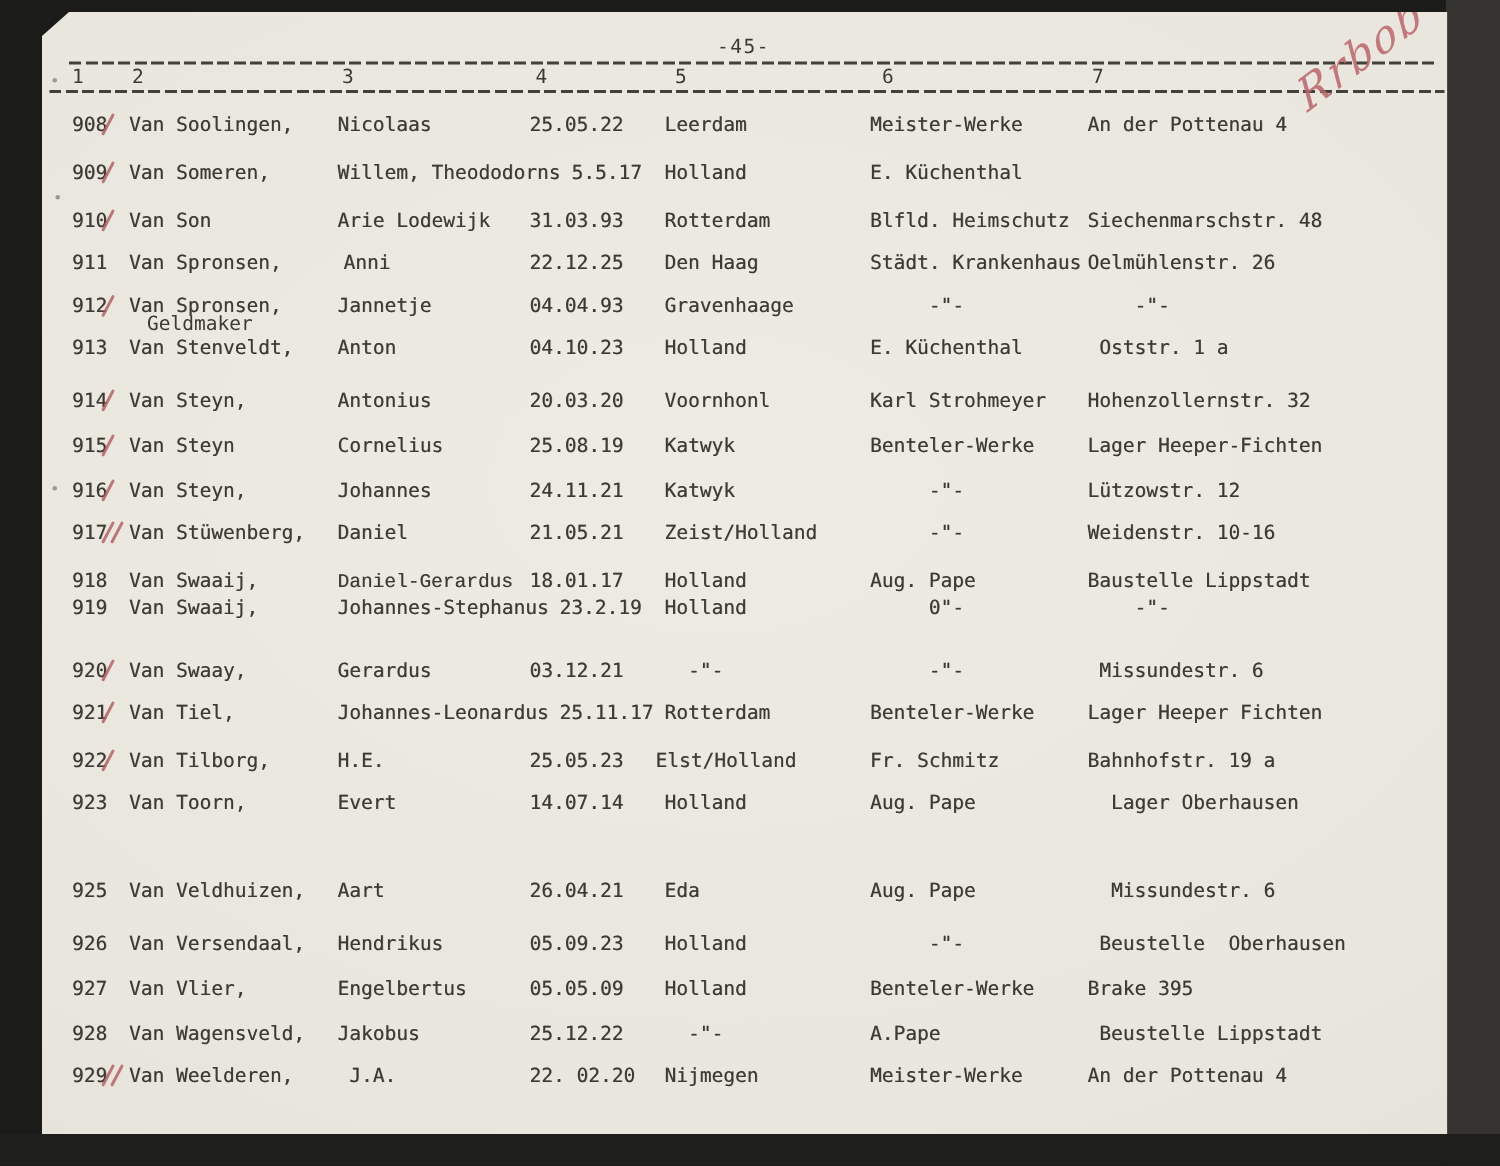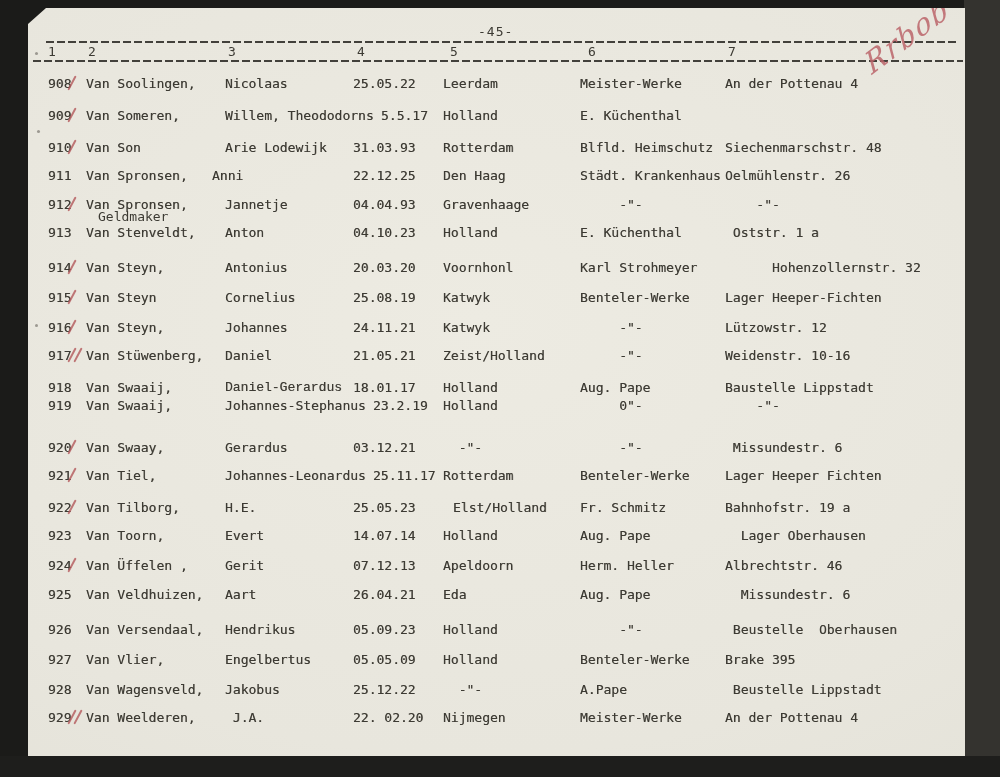--- a/index.html
+++ b/index.html
@@ -107,21 +107,21 @@
       <div class="cell" style="left: 58px;">Van Son</div>
       <div class="cell" style="left: 197px;">Arie Lodewijk</div>
       <div class="cell" style="left: 325px;">31.03.93</div>
       <div class="cell" style="left: 415px;">Rotterdam</div>
       <div class="cell" style="left: 552px;">Blfld. Heimschutz</div>
       <div class="cell" style="left: 697px;">Siechenmarschstr. 48</div>
     </div>
     <div class="row" style="top: 160px;">
       <div class="cell" style="left: 20px;">911</div>
       <div class="cell" style="left: 58px;">Van Spronsen,</div>
-      <div class="cell" style="left: 184px;">Anni</div>
+      <div class="cell" style="left: 201px;">Anni</div>
       <div class="cell" style="left: 325px;">22.12.25</div>
       <div class="cell" style="left: 415px;">Den Haag</div>
       <div class="cell" style="left: 552px;">Städt. Krankenhaus</div>
       <div class="cell" style="left: 697px;">Oelmühlenstr. 26</div>
     </div>
     <div class="row" style="top: 189px;">
       <div class="cell" style="left: 20px;">912</div>
       <div class="mark"></div>
       <div class="cell" style="left: 58px;">Van Spronsen,</div>
       <div class="cell-name2">Geldmaker</div>
@@ -141,21 +141,21 @@
       <div class="cell" style="left: 697px;"> Oststr. 1 a</div>
     </div>
     <div class="row" style="top: 252px;">
       <div class="cell" style="left: 20px;">914</div>
       <div class="mark"></div>
       <div class="cell" style="left: 58px;">Van Steyn,</div>
       <div class="cell" style="left: 197px;">Antonius</div>
       <div class="cell" style="left: 325px;">20.03.20</div>
       <div class="cell" style="left: 415px;">Voornhonl</div>
       <div class="cell" style="left: 552px;">Karl Strohmeyer</div>
-      <div class="cell" style="left: 697px; margin-left: 47px;">Hohenzollernstr. 32</div>
+      <div class="cell" style="left: 697px;">Hohenzollernstr. 32</div>
     </div>
     <div class="row" style="top: 282px;">
       <div class="cell" style="left: 20px;">915</div>
       <div class="mark"></div>
       <div class="cell" style="left: 58px;">Van Steyn</div>
       <div class="cell" style="left: 197px;">Cornelius</div>
       <div class="cell" style="left: 325px;">25.08.19</div>
       <div class="cell" style="left: 415px;">Katwyk</div>
       <div class="cell" style="left: 552px;">Benteler-Werke</div>
       <div class="cell" style="left: 697px;">Lager Heeper-Fichten</div>
@@ -218,42 +218,32 @@
       <div class="cell" style="left: 415px;">Rotterdam</div>
       <div class="cell" style="left: 552px;">Benteler-Werke</div>
       <div class="cell" style="left: 697px;">Lager Heeper Fichten</div>
     </div>
     <div class="row" style="top: 492px;">
       <div class="cell" style="left: 20px;">922</div>
       <div class="mark"></div>
       <div class="cell" style="left: 58px;">Van Tilborg,</div>
       <div class="cell" style="left: 197px;">H.E.</div>
       <div class="cell" style="left: 325px;">25.05.23</div>
-      <div class="cell" style="left: 425px; text-align: right;">Elst/Holland</div>
+      <div class="cell" style="left: 409px; text-align: right;">Elst/Holland</div>
       <div class="cell" style="left: 552px;">Fr. Schmitz</div>
       <div class="cell" style="left: 697px;">Bahnhofstr. 19 a</div>
     </div>
     <div class="row" style="top: 520px;">
       <div class="cell" style="left: 20px;">923</div>
       <div class="cell" style="left: 58px;">Van Toorn,</div>
       <div class="cell" style="left: 197px;">Evert</div>
       <div class="cell" style="left: 325px;">14.07.14</div>
       <div class="cell" style="left: 415px;">Holland</div>
       <div class="cell" style="left: 552px;">Aug. Pape</div>
       <div class="cell" style="left: 697px;">  Lager Oberhausen</div>
-    </div>
-    <div class="row" style="top: 550px;">
-      <div class="cell" style="left: 20px;">924</div>
-      <div class="mark"></div>
-      <div class="cell" style="left: 58px;">Van Üffelen ,</div>
-      <div class="cell" style="left: 197px;">Gerit</div>
-      <div class="cell" style="left: 325px;">07.12.13</div>
-      <div class="cell" style="left: 415px;">Apeldoorn</div>
-      <div class="cell" style="left: 552px;">Herm. Heller</div>
-      <div class="cell" style="left: 697px;">Albrechtstr. 46</div>
     </div>
     <div class="row" style="top: 579px;">
       <div class="cell" style="left: 20px;">925</div>
       <div class="cell" style="left: 58px;">Van Veldhuizen,</div>
       <div class="cell" style="left: 197px;">Aart</div>
       <div class="cell" style="left: 325px;">26.04.21</div>
       <div class="cell" style="left: 415px;">Eda</div>
       <div class="cell" style="left: 552px;">Aug. Pape</div>
       <div class="cell" style="left: 697px;">  Missundestr. 6</div>
     </div>

